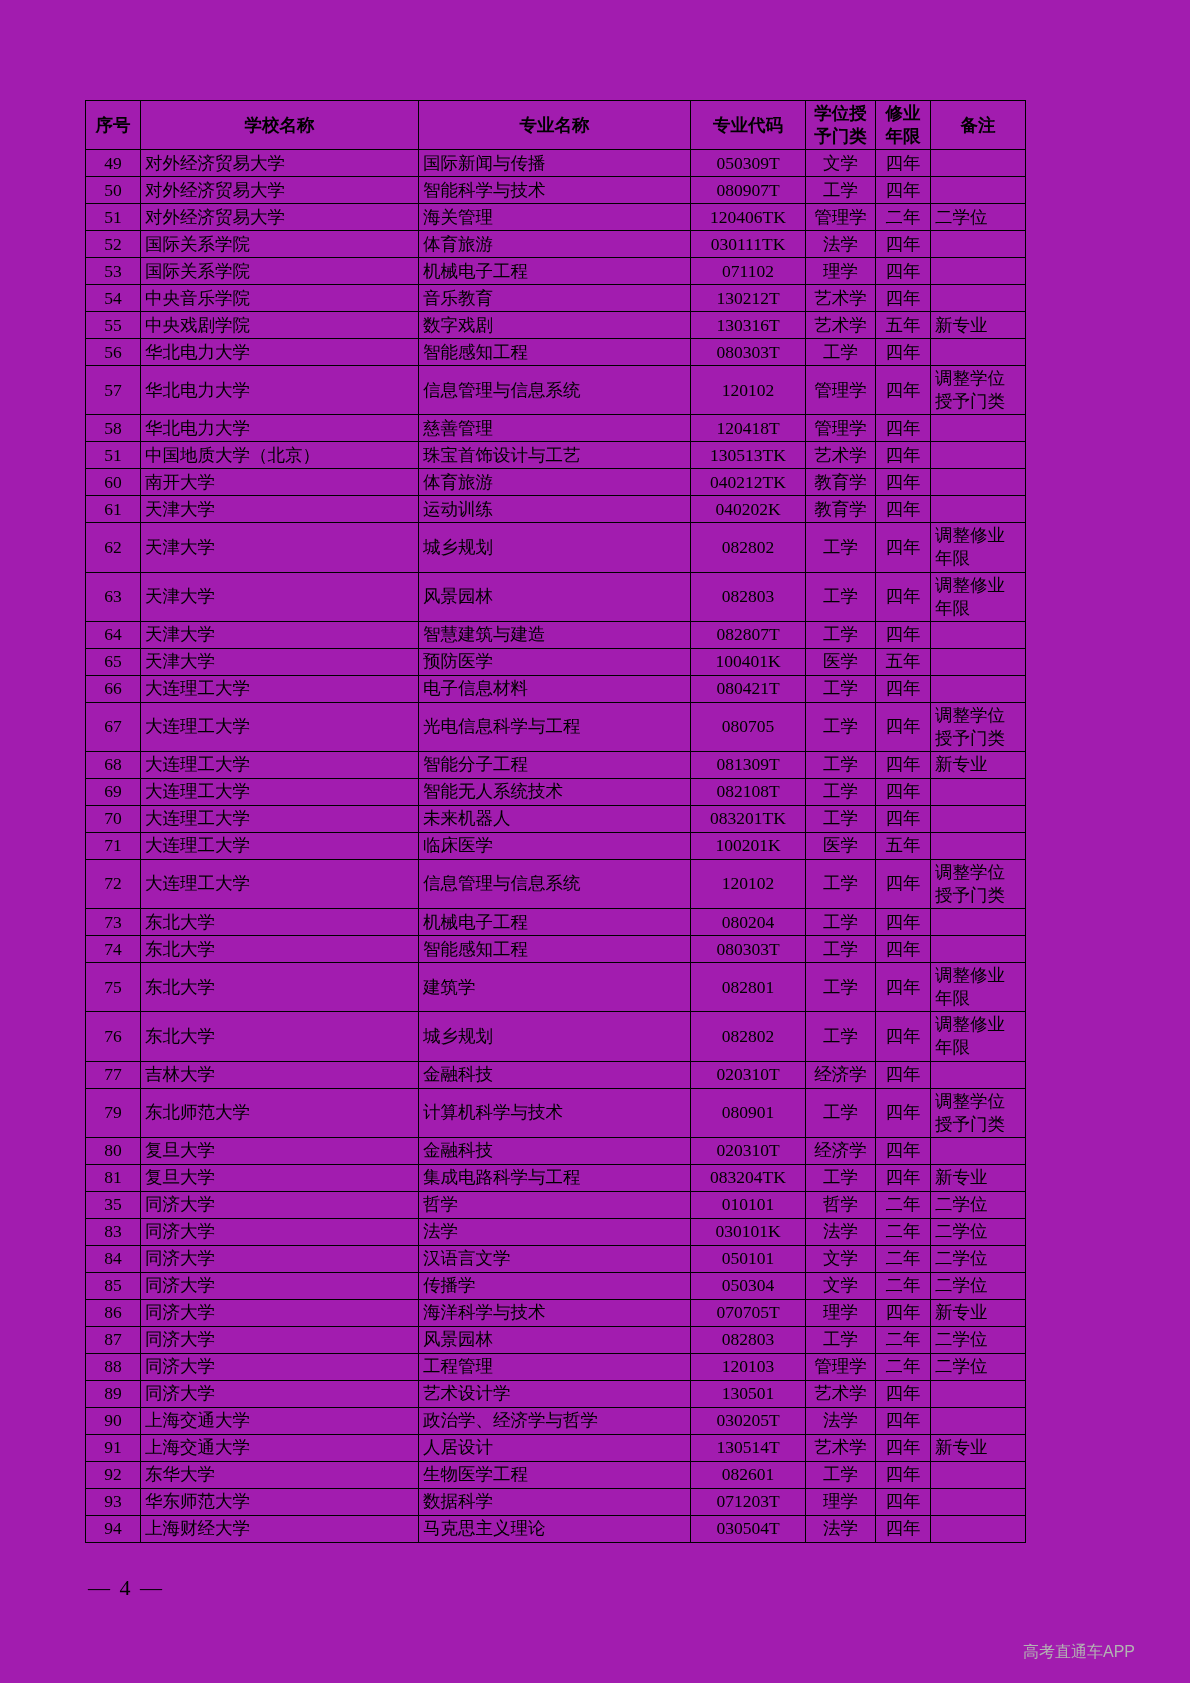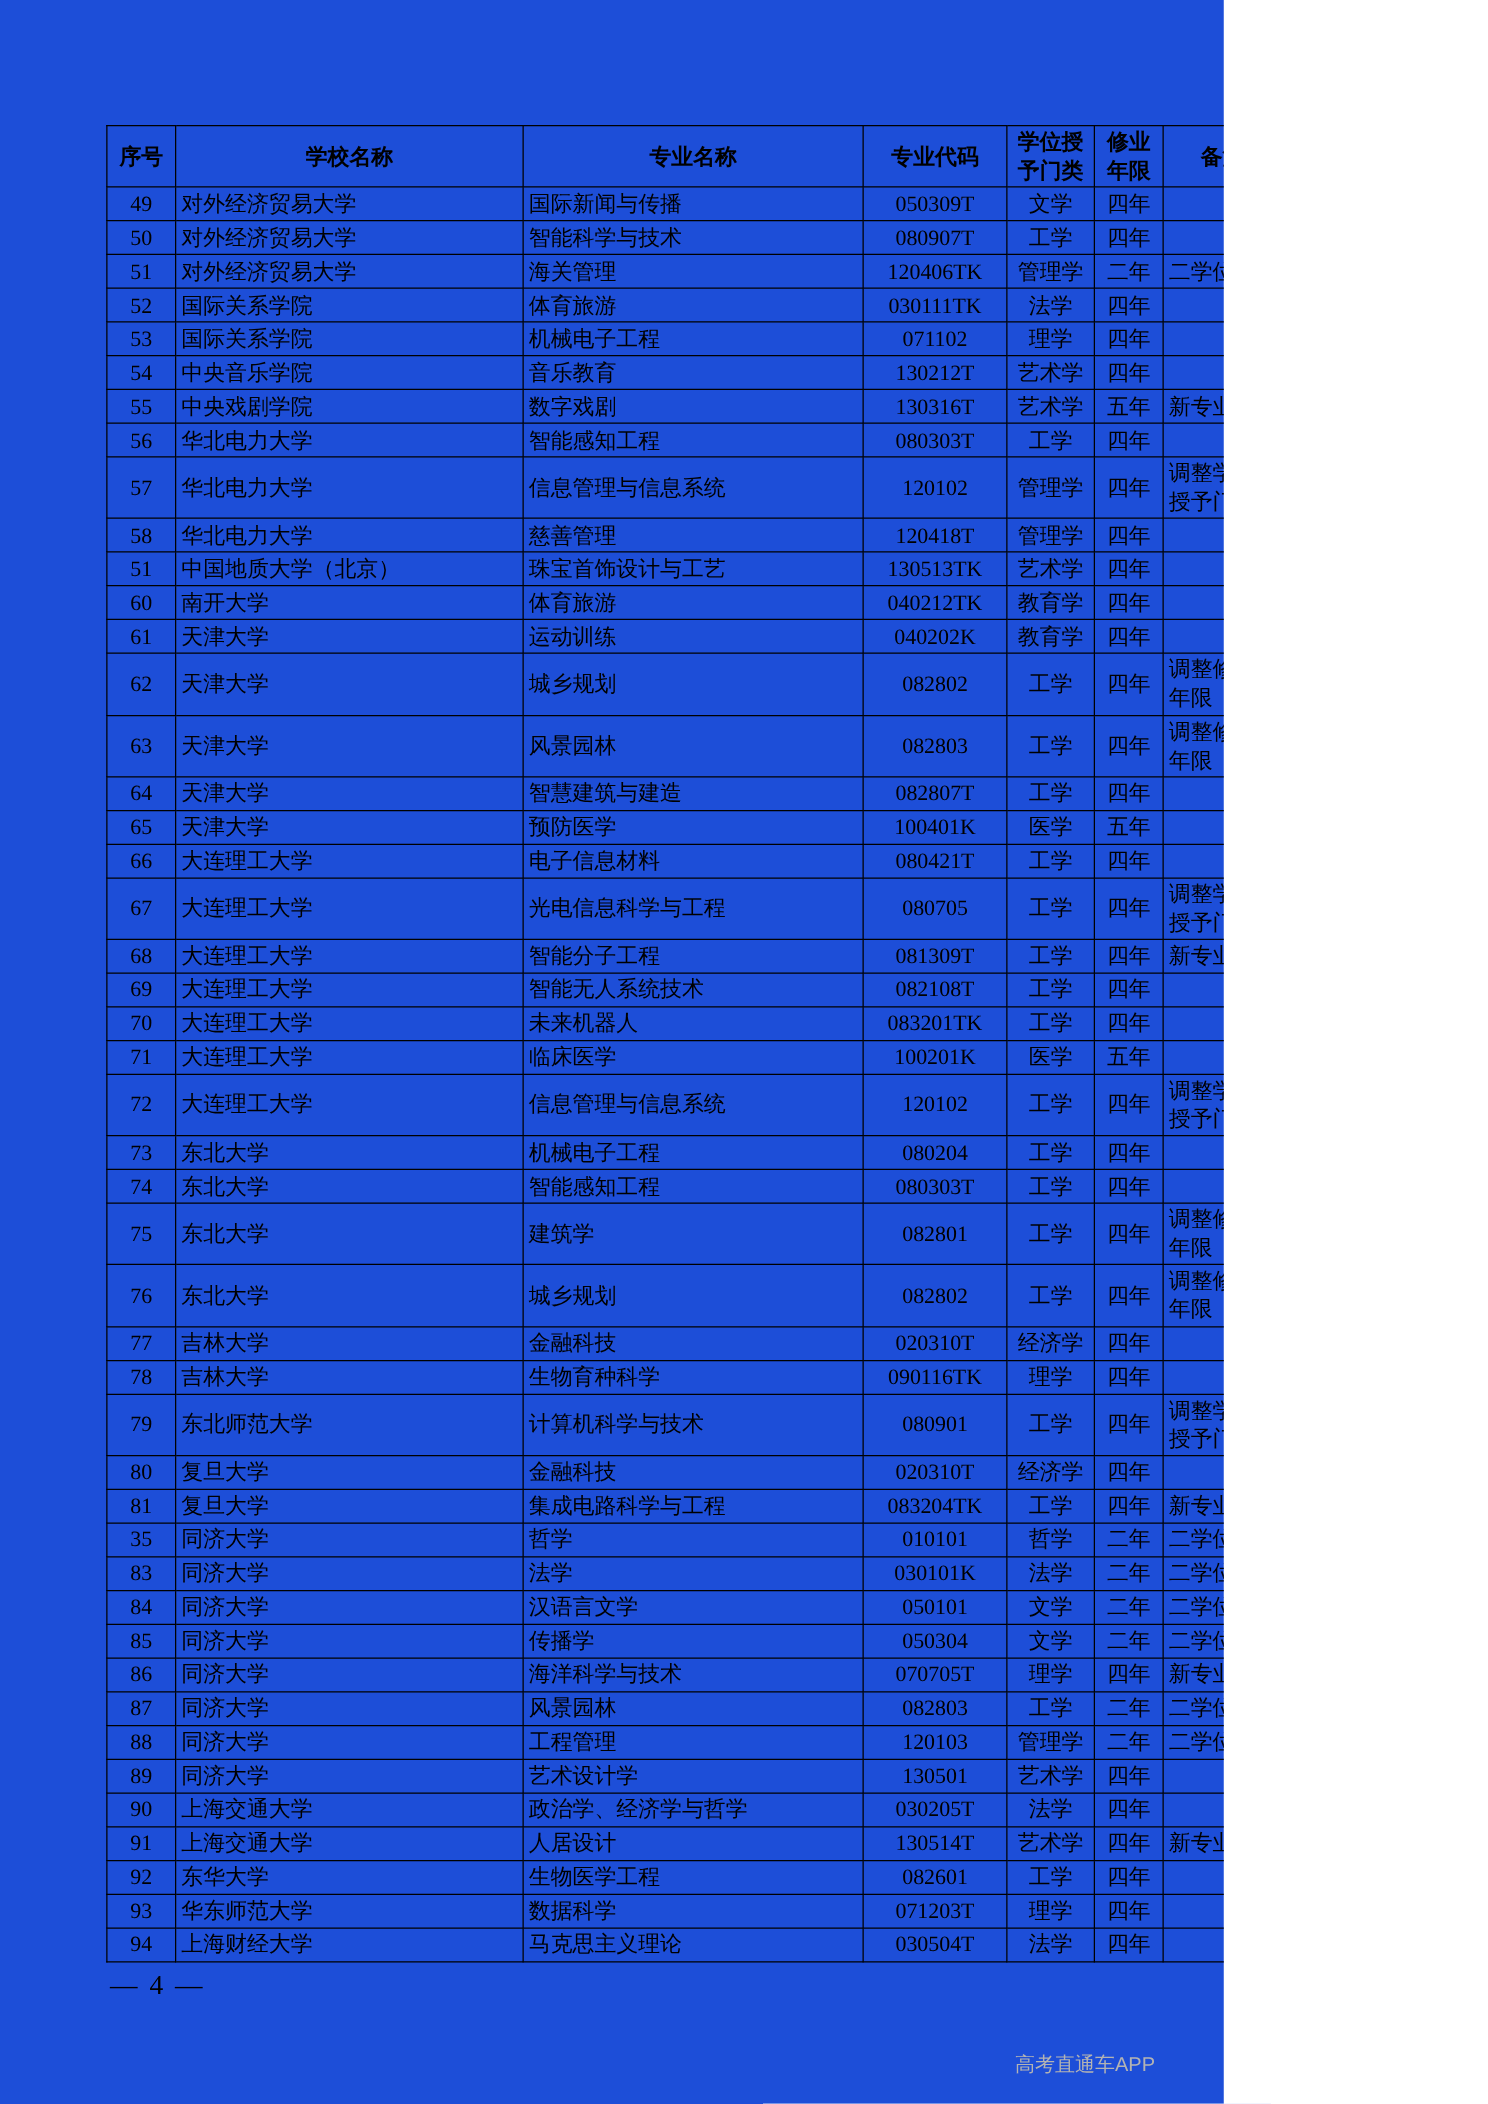--- a/index.html
+++ b/index.html
@@ -4,23 +4,23 @@
 <style>
   html, body {
     margin: 0;
     padding: 0;
     background: #ffffff;
     font-family: "Liberation Serif", "DejaVu Serif", serif;
     color: #000000;
   }
   .page {
     position: relative;
-    width: 979px;
+    width: 1190px;
     height: 1683px;
-    background: #1d4ed8;
+    background: #a21caf;
     overflow: hidden;
   }
   table.majors {
     position: absolute;
     top: 100px;
     left: 85px;
     width: 940px;
     border-collapse: collapse;
     table-layout: fixed;
   }
@@ -355,29 +355,20 @@
         <tr>
           <td class="c1">77</td>
           <td class="c2">吉林大学</td>
           <td class="c3">金融科技</td>
           <td class="c4">020310T</td>
           <td class="c5">经济学</td>
           <td class="c6">四年</td>
           <td class="c7"></td>
         </tr>
         <tr>
-          <td class="c1">78</td>
-          <td class="c2">吉林大学</td>
-          <td class="c3">生物育种科学</td>
-          <td class="c4">090116TK</td>
-          <td class="c5">理学</td>
-          <td class="c6">四年</td>
-          <td class="c7"></td>
-        </tr>
-        <tr>
           <td class="c1">79</td>
           <td class="c2">东北师范大学</td>
           <td class="c3">计算机科学与技术</td>
           <td class="c4">080901</td>
           <td class="c5">工学</td>
           <td class="c6">四年</td>
           <td class="c7">调整学位授予门类</td>
         </tr>
         <tr>
           <td class="c1">80</td>

